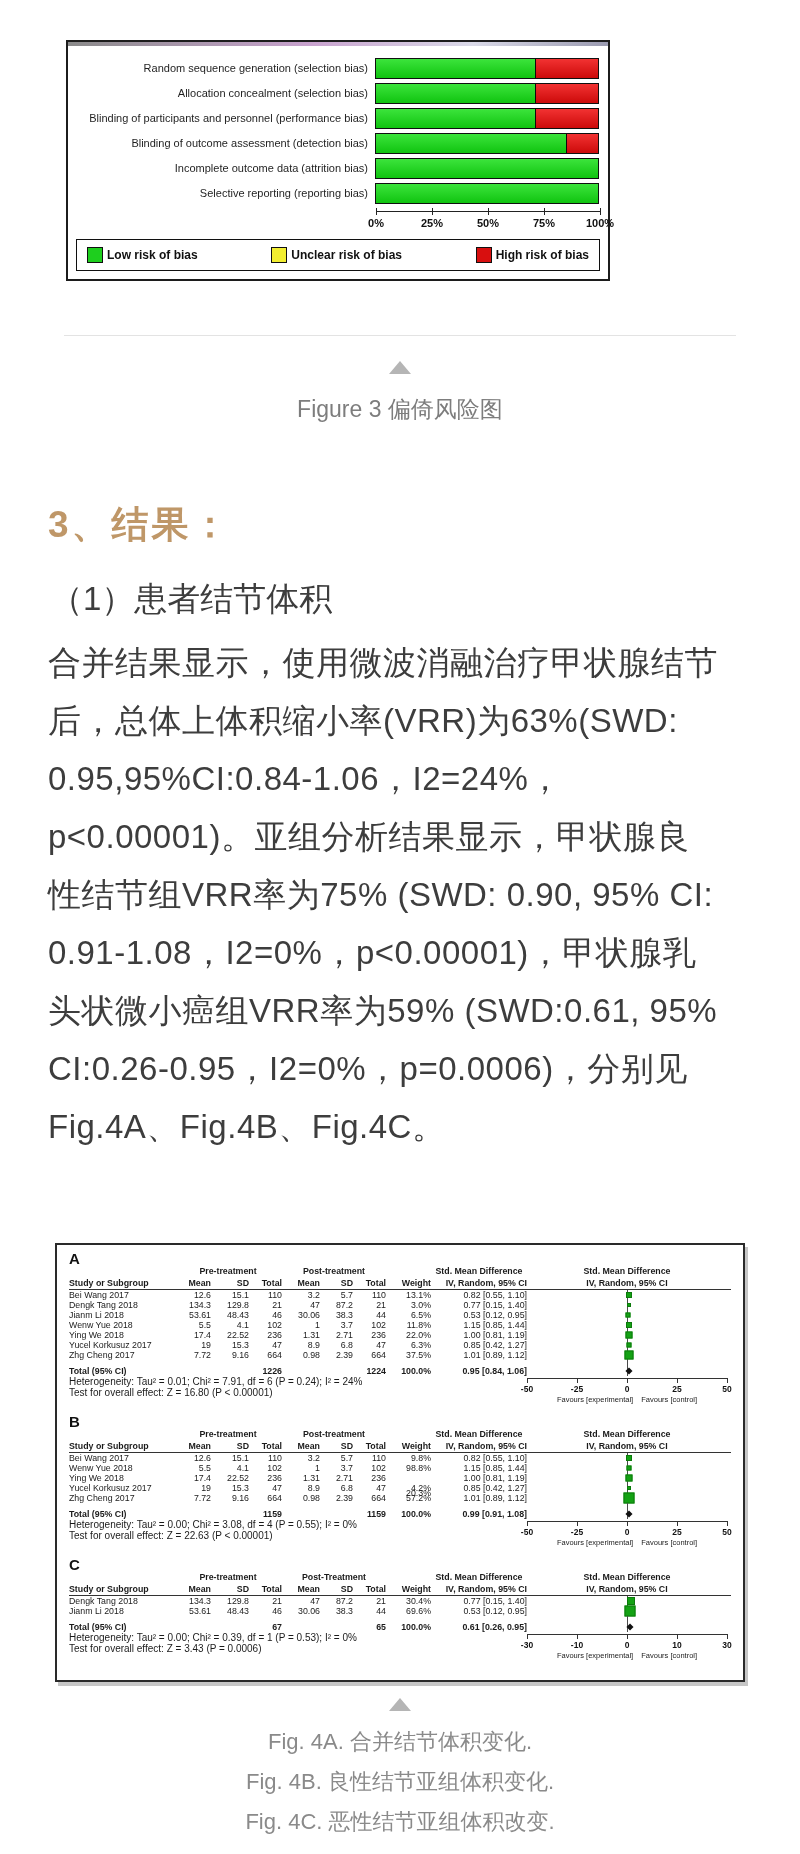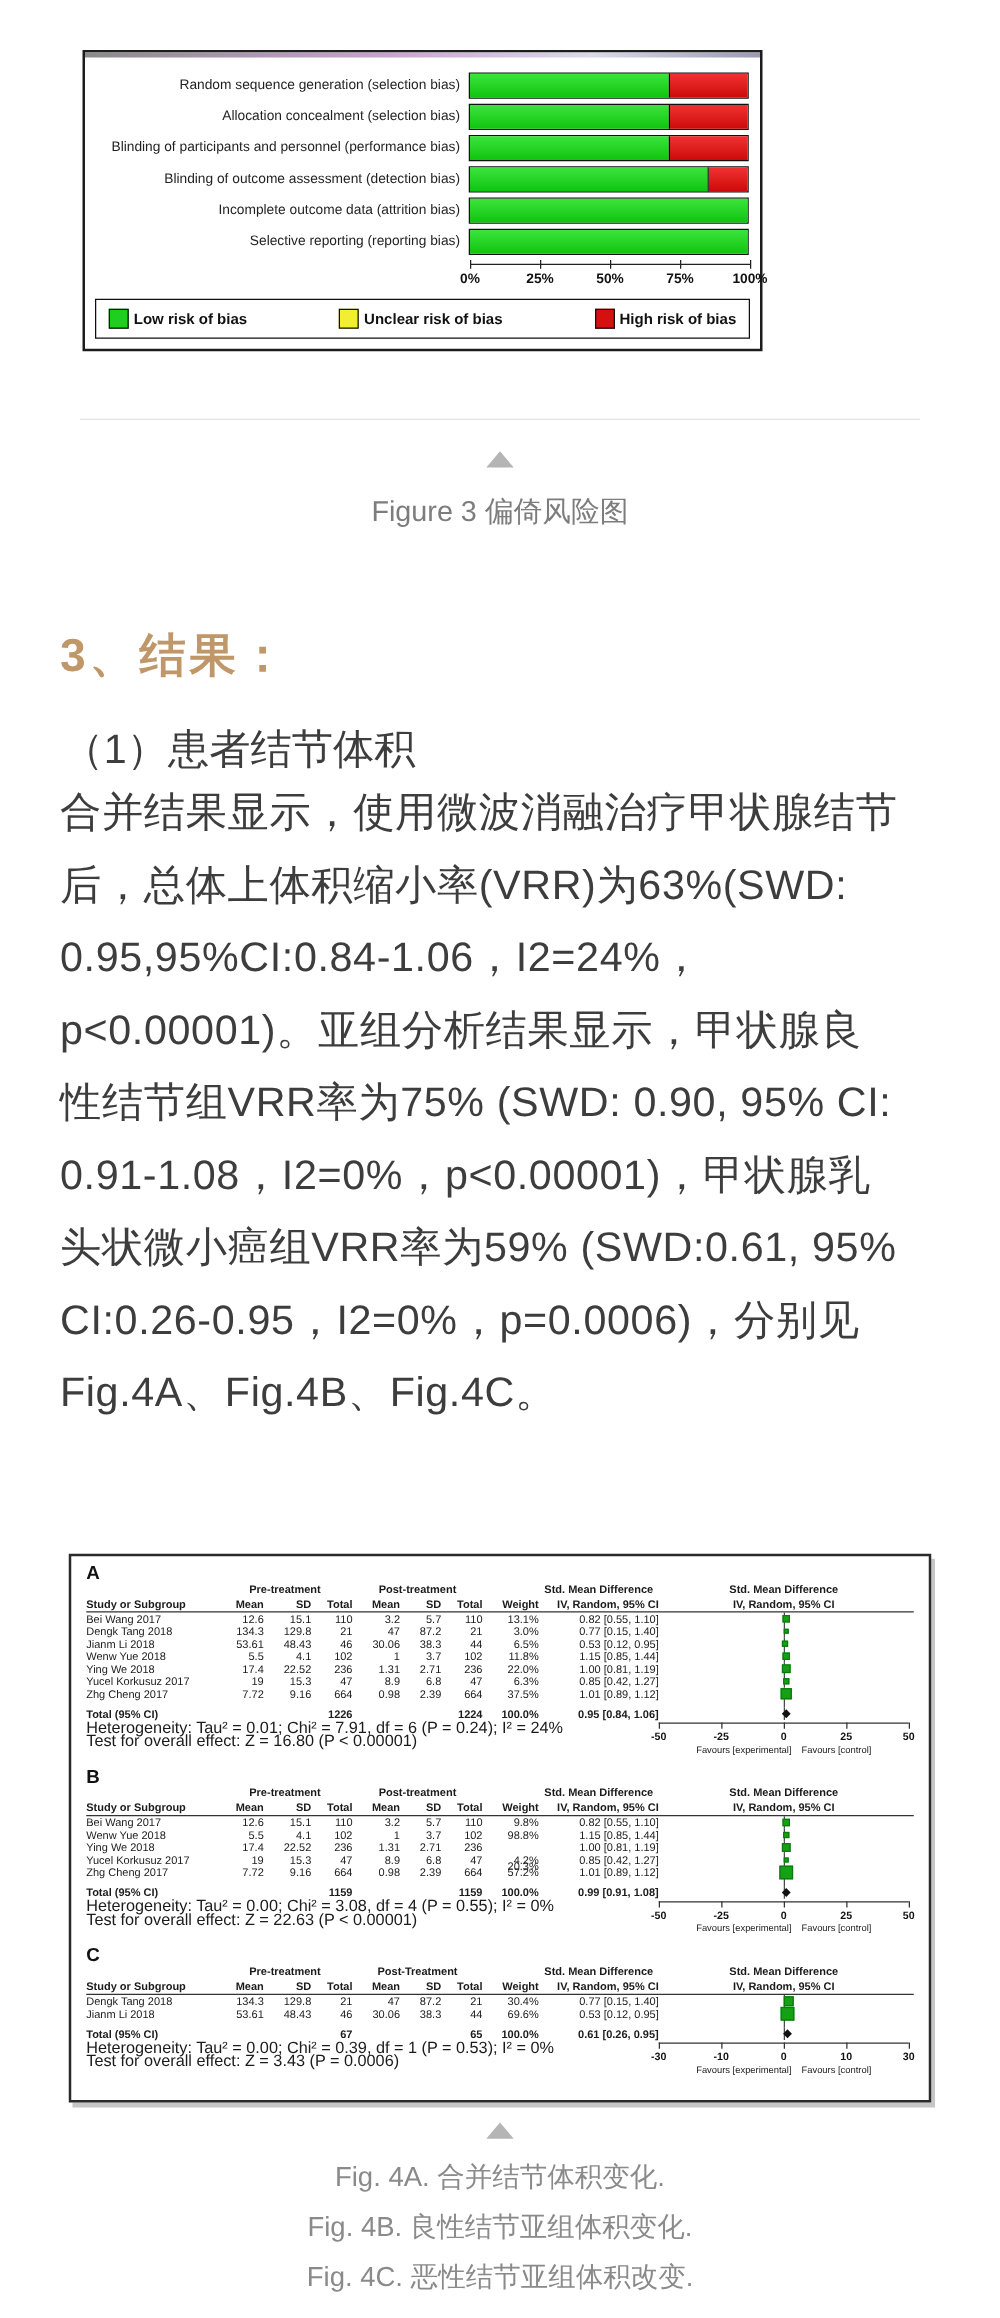--- a/index.html
+++ b/index.html
@@ -26,41 +26,41 @@
   .legend-label{font-size:12px;color:#111;font-weight:bold;}
   
   .hr-sep{position:absolute;left:64px;top:335px;width:672px;height:1px;background:#e3e3e3;}
   .tri{width:0;height:0;border-left:11px solid transparent;border-right:11px solid transparent;border-bottom:13px solid #b5b5b5;}
   #tri1{position:absolute;left:389px;top:361px;}
   #tri2{position:absolute;left:389px;top:1698px;}
   .fig3-caption{position:absolute;left:0;top:394px;width:100%;text-align:center;font-size:23px;color:#7d7d7d;}
   
   .sec-heading{position:absolute;left:48px;top:500px;margin:0;font-size:37px;font-weight:bold;color:#bf9768;letter-spacing:3px;}
   .sub-heading{position:absolute;left:50px;top:577px;margin:0;font-size:33px;font-weight:normal;color:#3d3d3d;}
-  .paragraph{position:absolute;left:48px;top:621px;width:708px;font-size:33px;line-height:58px;color:#3d3d3d;letter-spacing:0.5px;}
+  .paragraph{position:absolute;left:48px;top:634px;width:708px;font-size:33px;line-height:58px;color:#3d3d3d;letter-spacing:0.5px;}
   .para-line{white-space:nowrap;}
   
   .forest-figure{position:absolute;left:55px;top:1243px;width:690px;border:2px solid #2a2a2a;background:#fff;
     box-shadow:3px 4px 0 #c6c6c6;padding:8px 12px 8px 12px;box-sizing:border-box;}
   .panel{position:relative;margin-bottom:8px;}
   .panel-label{font-size:15px;font-weight:bold;color:#111;height:12px;line-height:12px;}
   .frow{display:flex;font-size:8.8px;line-height:10px;height:10px;color:#1b1b1b;align-items:center;}
   .frow.hdr{font-weight:bold;height:12px;line-height:12px;}
   .frow.colhdr{border-bottom:1px solid #333;}
   .frow.spacer{height:6px;}
   .frow.total{font-weight:bold;}
   .fc{flex:0 0 auto;white-space:nowrap;overflow:visible;box-sizing:border-box;}
   .num{text-align:right;}
   .ctr{text-align:center;}
   .c-plot{position:relative;}
   .c-plot.lined::before{content:"";position:absolute;left:50%;top:0;bottom:0;width:1px;background:#4a4a4a;}
   .marker{position:absolute;top:50%;background:#14a214;border:0.5px solid #0c7a0c;transform:translate(-50%,-50%);}
   .diamond{position:absolute;top:50%;width:5px;height:5px;background:#111;transform:translate(-50%,-50%) rotate(45deg);}
   .ffooter{display:flex;}
-  .ffoot-left{flex:0 0 auto;font-size:13px;line-height:11px;color:#1b1b1b;white-space:nowrap;}
+  .ffoot-left{flex:0 0 auto;font-size:10px;line-height:11px;color:#1b1b1b;white-space:nowrap;}
   .axisbox{position:relative;height:32px;flex:0 0 auto;}
   .axis-line{position:absolute;left:0;right:0;top:2px;height:1px;background:#333;}
   .axis-tick{position:absolute;top:2px;width:1px;height:5px;background:#333;}
   .axis-ticklabel{position:absolute;top:8px;transform:translateX(-50%);font-size:8.5px;font-weight:bold;color:#111;white-space:nowrap;}
   .favours{position:absolute;left:0;right:0;top:19px;display:flex;justify-content:center;gap:8px;font-size:7.5px;color:#222;white-space:nowrap;}
   
   .fig4-captions{position:absolute;left:0;top:1722px;width:100%;text-align:center;font-size:22px;line-height:40px;color:#8a8a8a;}
 </style>
 </head>
 <body>

